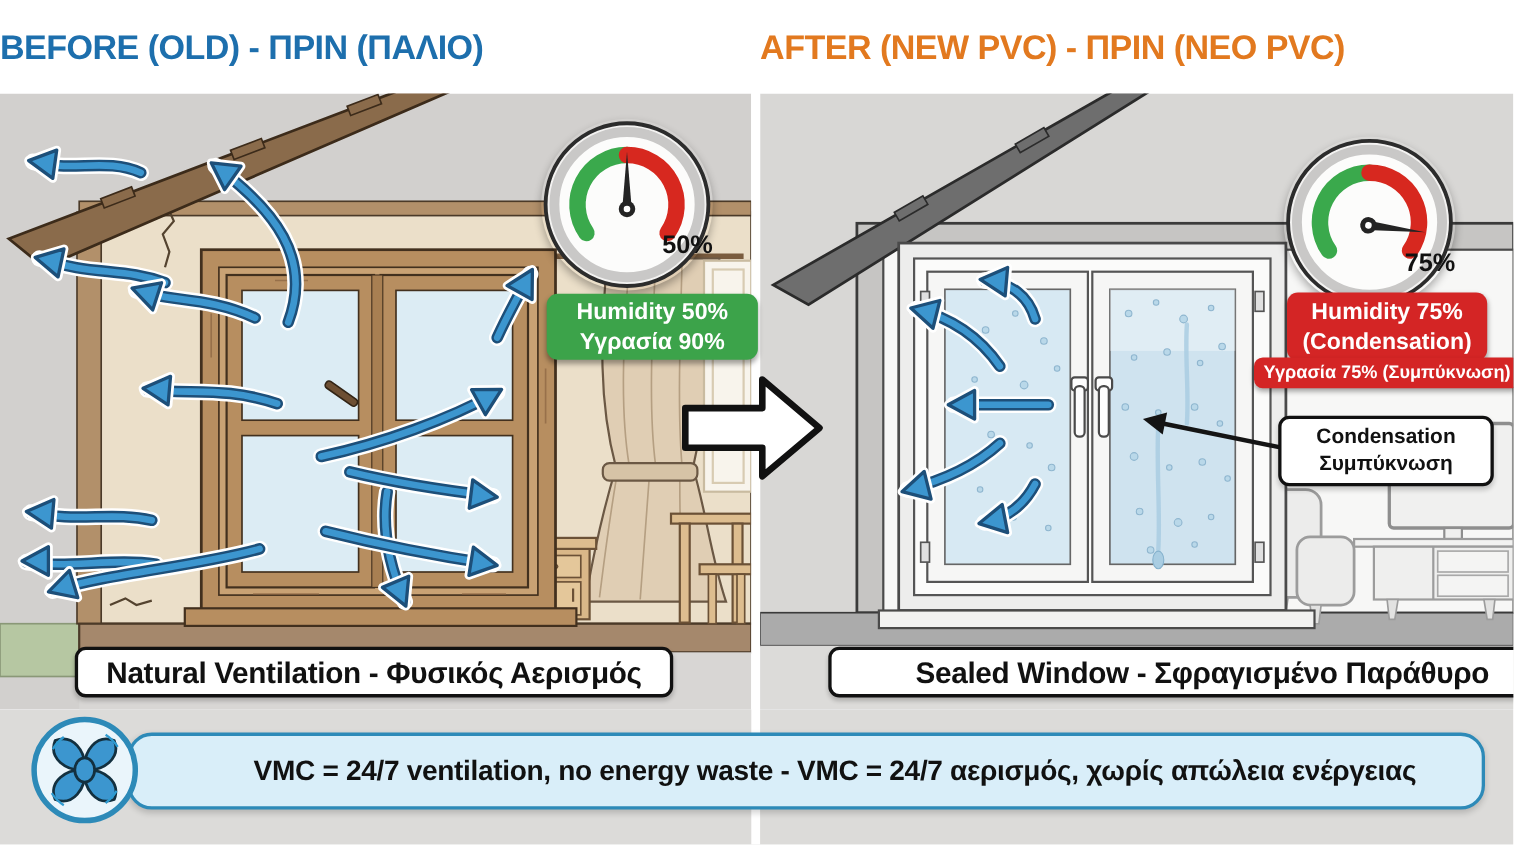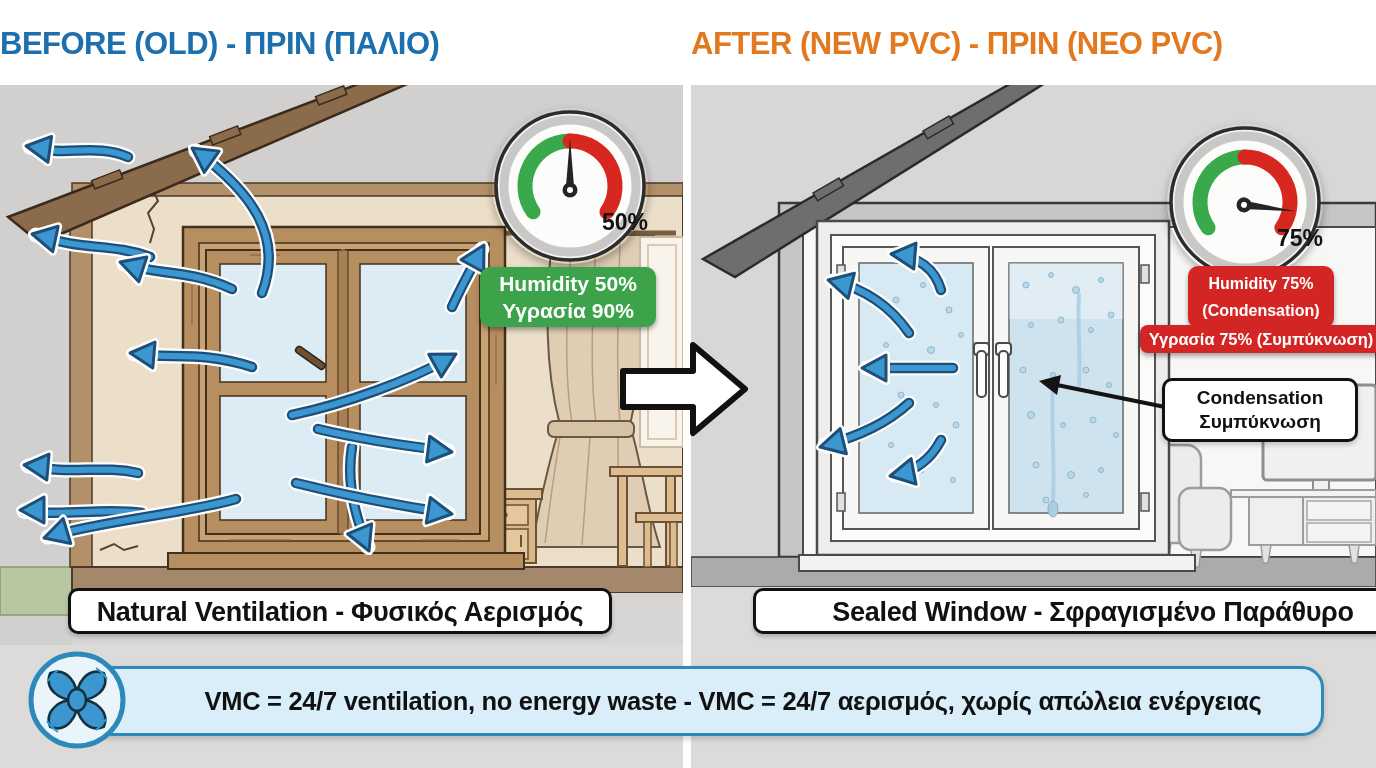--- a/index.html
+++ b/index.html
@@ -10,39 +10,39 @@
   .title-after{left:691px;width:685px;color:var(--after-accent);}
   .footer-bg{position:absolute;left:0;top:645px;width:1376px;height:123px;background:#dcdbd9;}
   .scene{position:absolute;top:85px;height:560px;}
   .scene-left{left:0;width:683px;}
   .scene-right{left:691px;width:685px;}
   .divider{position:absolute;left:683px;top:85px;width:8px;height:683px;background:#ffffff;}
   .gauge{position:absolute;width:156px;height:156px;border-radius:50%;box-shadow:0 4px 8px rgba(0,0,0,.30);}
   .gauge-before{left:492px;top:108px;}
   .gauge-after{left:1167px;top:124px;}
   .gauge-value{position:absolute;left:0;right:0;top:101px;text-align:right;font-size:23px;font-weight:700;color:#111;}
-  .humidity-ok{position:absolute;left:480px;top:267px;width:176px;background:var(--humidity-ok-bg);
+  .humidity-ok{position:absolute;left:497px;top:267px;width:192px;background:var(--humidity-ok-bg);
                color:#fff;font-weight:700;font-size:21px;line-height:27px;text-align:center;
                border-radius:10px;padding:3px 0;box-shadow:0 3px 5px rgba(0,0,0,.35);}
   .humidity-bad-wrap{position:absolute;left:1146px;top:266px;width:230px;display:flex;flex-direction:column;align-items:center;}
-  .humidity-bad-main{background:var(--humidity-bad-bg);color:#fff;font-weight:700;font-size:16px;line-height:27px;
+  .humidity-bad-main{background:var(--humidity-bad-bg);color:#fff;font-weight:700;font-size:21px;line-height:27px;
                      text-align:center;border-radius:10px;padding:4px 14px;box-shadow:0 3px 5px rgba(0,0,0,.35);}
   .humidity-bad-sub{background:var(--humidity-bad-bg);color:#fff;font-weight:700;font-size:16.5px;line-height:20px;
                     text-align:center;border-radius:8px;padding:4px 9px;margin-top:-3px;white-space:nowrap;
                     box-shadow:0 3px 5px rgba(0,0,0,.35);}
   .callout{position:absolute;left:1162px;top:378px;width:158px;background:#fff;border:3.5px solid #111;
            border-radius:10px;text-align:center;font-weight:700;font-size:19px;line-height:24px;
            padding:5px 16px;color:#111;box-shadow:0 3px 5px rgba(0,0,0,.2);}
   .caption{position:absolute;top:588px;height:46px;background:#fff;border:3px solid #111;border-radius:10px;
            font-size:27px;font-weight:700;color:#111;text-align:center;line-height:42px;letter-spacing:-0.3px;
            box-shadow:0 3px 4px rgba(0,0,0,.2);box-sizing:border-box;white-space:nowrap;}
   .caption-before{left:68px;width:544px;}
   .caption-after{left:753px;width:680px;}
   .big-arrow{position:absolute;left:617px;top:337px;width:134px;height:104px;}
-  .banner{position:absolute;left:90px;top:666px;width:1234px;height:70px;background:var(--banner-bg);
+  .banner{position:absolute;left:116px;top:666px;width:1234px;height:70px;background:var(--banner-bg);
           border:3.5px solid var(--banner-border);border-radius:22px;display:flex;align-items:center;
           justify-content:center;font-size:25.5px;font-weight:700;color:#111;letter-spacing:-0.3px;
           box-sizing:border-box;padding-left:52px;white-space:nowrap;box-shadow:0 3px 6px rgba(0,0,0,.18);}
   .fan{position:absolute;left:26px;top:649px;width:102px;height:102px;}
   svg{display:block;}
   .leak-halo{fill:none;stroke:#fff;stroke-width:15;stroke-linecap:round;}
   .leak-body{fill:none;stroke:#1d4f79;stroke-width:10.5;stroke-linecap:round;}
   .leak-core{fill:none;stroke:var(--arrow-blue);stroke-width:6;stroke-linecap:round;}
   .crack{fill:none;stroke:#54432f;stroke-width:2;}
 </style>

